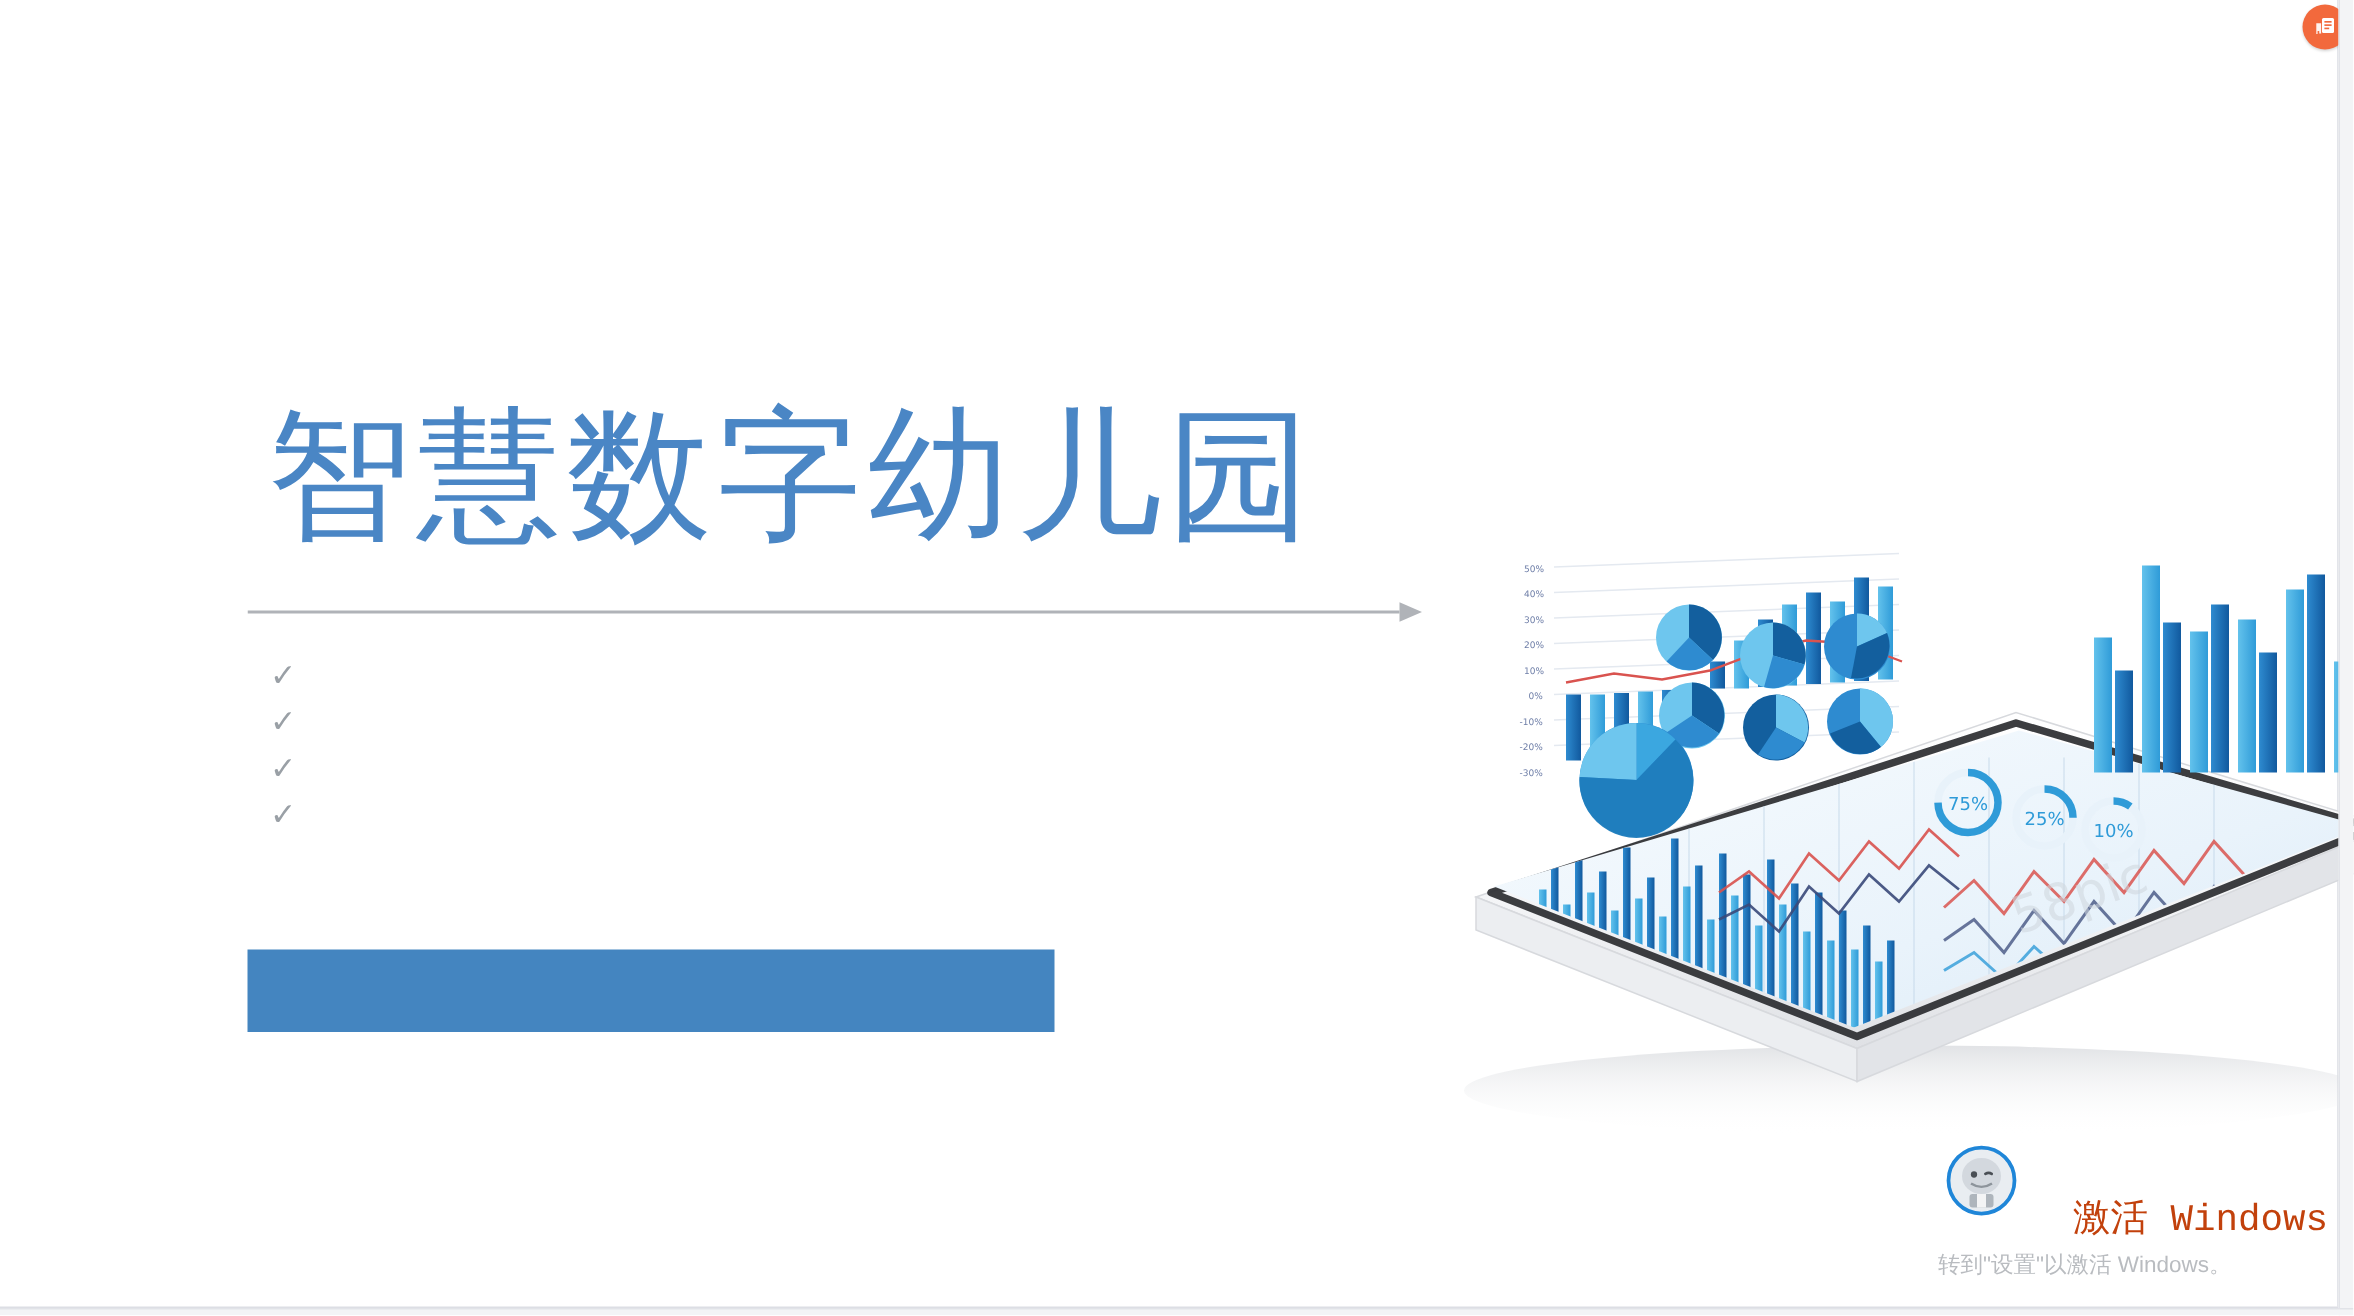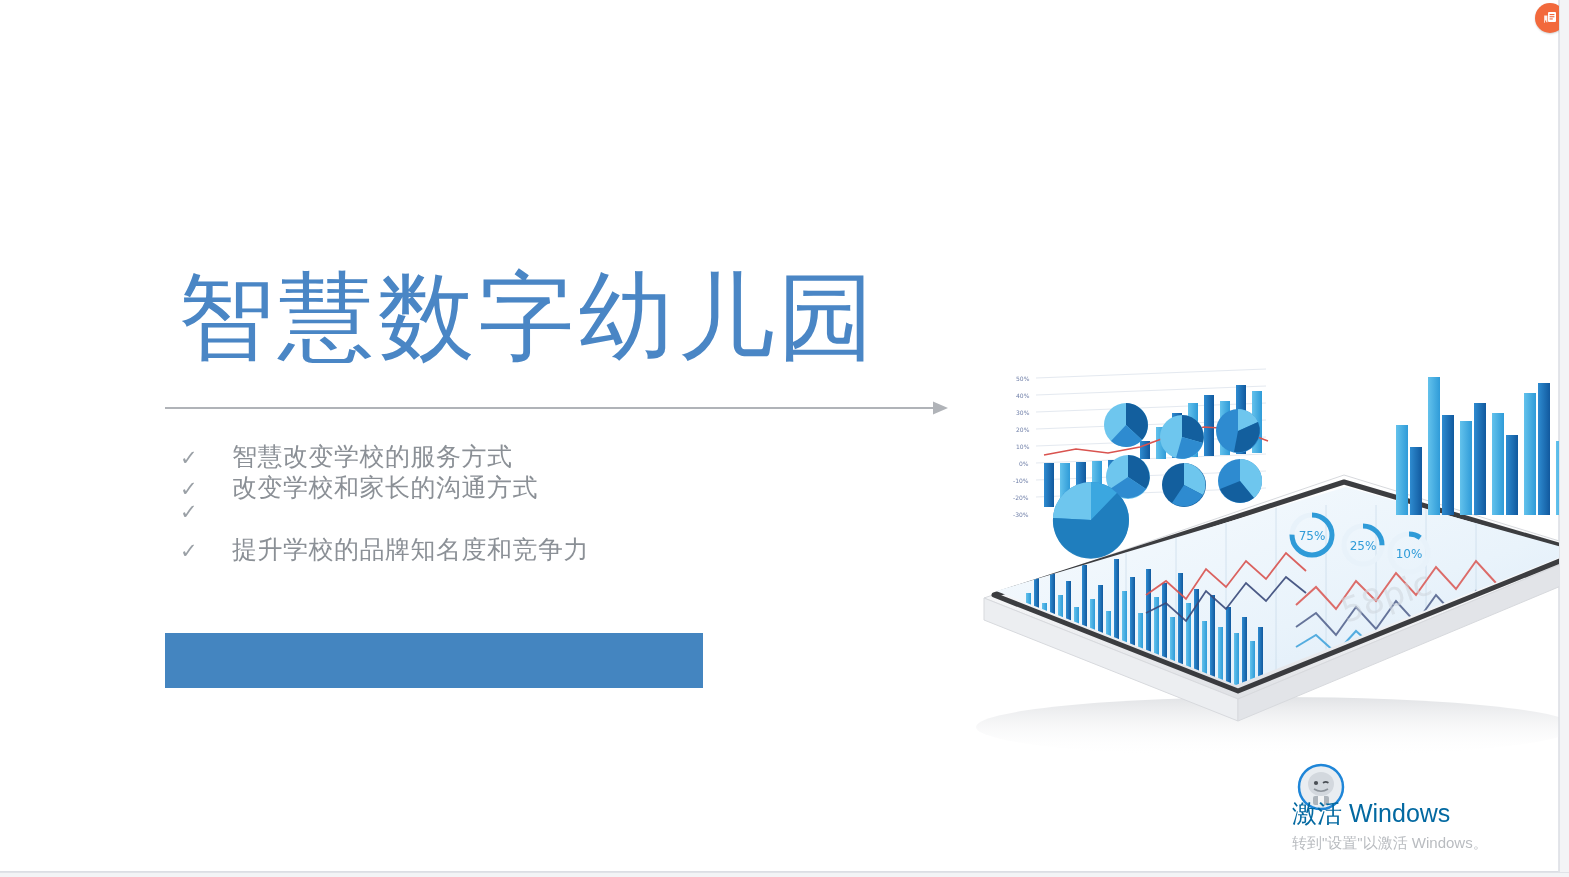--- a/index.html
+++ b/index.html
@@ -145,25 +145,26 @@
 
   
   .activation-watermark {
     position: absolute;
     left: 1292px;
     top: 800px;
     width: 260px;
     text-align: left;
   }
   .activation-title {
-    font-family: Liberation Sans, sans-serif;
+    font-family: Liberation Mono, monospace;
     font-size: 25px;
-    color: #0369a1;
+    color: #c2410c;
     line-height: 1.1;
     white-space: nowrap;
+    text-align: right;
   }
   .activation-sub {
     font-family: "Liberation Sans", sans-serif;
     font-size: 15px;
     color: #b9bcc0;
     margin-top: 6px;
     white-space: nowrap;
   }
   .avatar-badge {
     position: absolute;
@@ -187,32 +188,29 @@
   <div class="arrow-divider">
     <svg width="785" height="20" viewBox="0 0 785 20">
       <line x1="0" y1="10" x2="768" y2="10" stroke="#b0b3b8" stroke-width="2"></line>
       <polygon points="768,3.5 783,10 768,16.5" fill="#b0b3b8"></polygon>
     </svg>
   </div>
 
   <div class="bullet-list">
     <div class="bullet-row">
       <span class="bullet-check">✓</span>
-      <span class="bullet-text">智慧改变学校的服务方式</span>
-    </div>
-    <div class="bullet-row">
-      <span class="bullet-check">✓</span>
-      <span class="bullet-text">改变学校和家长的沟通方式</span>
     </div>
     <div class="bullet-row">
       <span class="bullet-check">✓</span>
     </div>
     <div class="bullet-row">
       <span class="bullet-check">✓</span>
-      <span class="bullet-text">提升学校的品牌知名度和竞争力</span>
+    </div>
+    <div class="bullet-row">
+      <span class="bullet-check">✓</span>
     </div>
   </div>
 
   <div class="blue-bar"></div>
 
   <div class="illustration">
     <svg width="739" height="420" viewBox="0 0 739 420">
       <defs>
         <linearGradient id="gTabBody" x1="0" y1="0" x2="0" y2="1">
           <stop offset="0%" stop-color="#ffffff"></stop>

